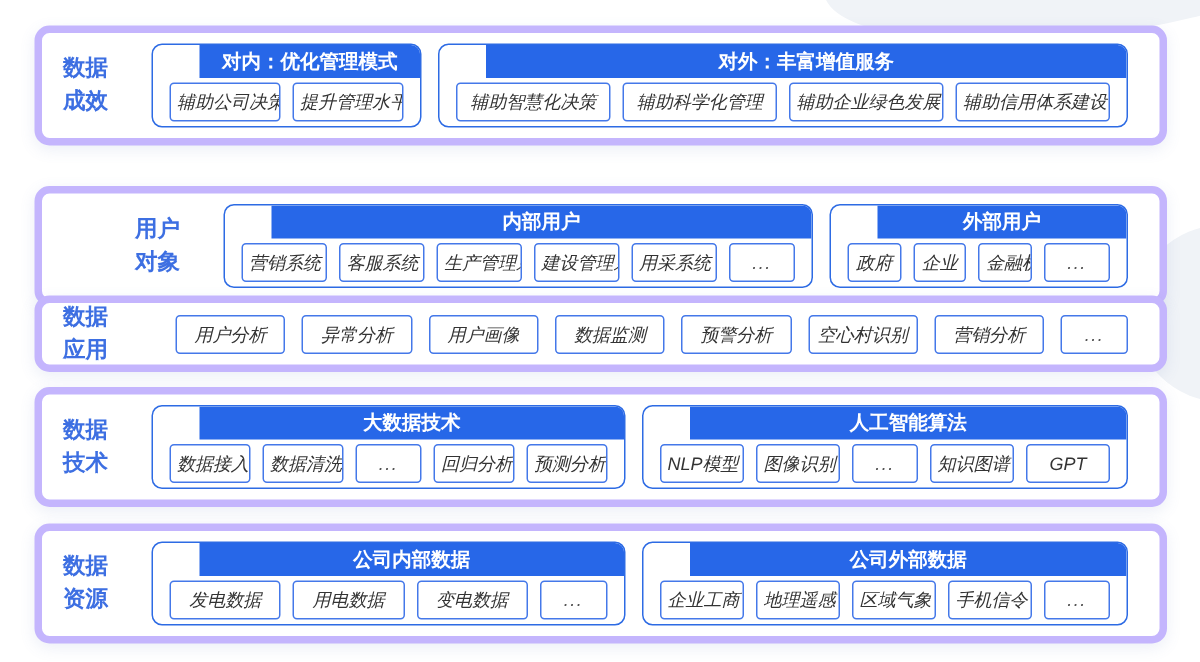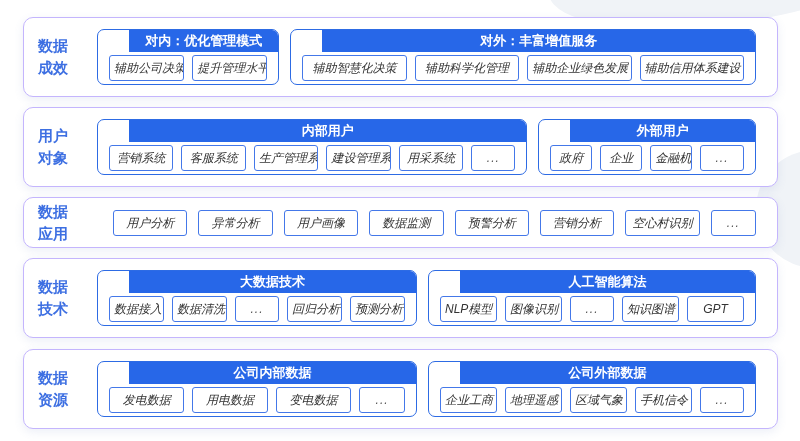--- a/index.html
+++ b/index.html
@@ -7,21 +7,21 @@
     width:800px;height:441px;position:relative;overflow:hidden;
     background:#ffffff;
     font-family:"Liberation Sans","DejaVu Sans",sans-serif;
   }
   .decor{position:absolute;background:#f0f3f7;border-radius:50%;z-index:0;}
   #decor-top{left:548px;top:-76px;width:350px;height:100px;transform:rotate(-7deg);}
   #decor-right{left:756px;top:150px;width:118px;height:118px;}
 
   .row{
     position:absolute;left:23px;width:755px;box-sizing:border-box;
-    background:#ffffff;border:1px solid #c4b5fd;border-radius:10px;
+    background:#ffffff;border:5px solid #c4b5fd;border-radius:10px;
     box-shadow:0 3px 10px rgba(96,125,189,0.12);
     display:flex;align-items:center;z-index:1;
   }
   .row-label{
     width:73px;flex:none;padding-left:14px;box-sizing:border-box;
     color:#3d6fe2;font-size:15px;font-weight:bold;line-height:1.45;
   }
   .row-content{
     flex:1;display:flex;gap:11px;align-items:center;padding-right:21px;min-width:0;
   }
@@ -46,21 +46,21 @@
     white-space:nowrap;padding:0 4px;overflow:hidden;font-style:italic;
   }
   .item-dots{flex:0.55 1 0;min-width:44px;letter-spacing:1px;color:#555555;}
 
   
   .fx-182{flex:182 1 0;} .fx-468{flex:468 1 0;}
   .fx-433{flex:433 1 0;} .fx-218{flex:218 1 0;}
   .fx-319{flex:319 1 0;} .fx-327{flex:327 1 0;}
 
   #row-0{top:17px;height:80px;}
-  #row-1{top:107px;height:80px;}
+  #row-1{top:124px;height:80px;padding-left:48px;}
   #row-2{top:197px;height:51px;}
   #row-3{top:258px;height:80px;}
   #row-4{top:349px;height:80px;}
 </style>
 </head>
 <body>
 
 <div class="decor" id="decor-top"></div>
 <div class="decor" id="decor-right"></div>
 
@@ -122,22 +122,22 @@
   <div class="row-label">
     <div>数据</div>
     <div>应用</div>
   </div>
   <div class="row-content plain-content">
     <div class="item">用户分析</div>
     <div class="item">异常分析</div>
     <div class="item">用户画像</div>
     <div class="item">数据监测</div>
     <div class="item">预警分析</div>
+    <div class="item">空心村识别</div>
     <div class="item">营销分析</div>
-    <div class="item">空心村识别</div>
     <div class="item item-dots">...</div>
   </div>
 </div>
 
 <div class="row" id="row-3">
   <div class="row-label">
     <div>数据</div>
     <div>技术</div>
   </div>
   <div class="row-content">

